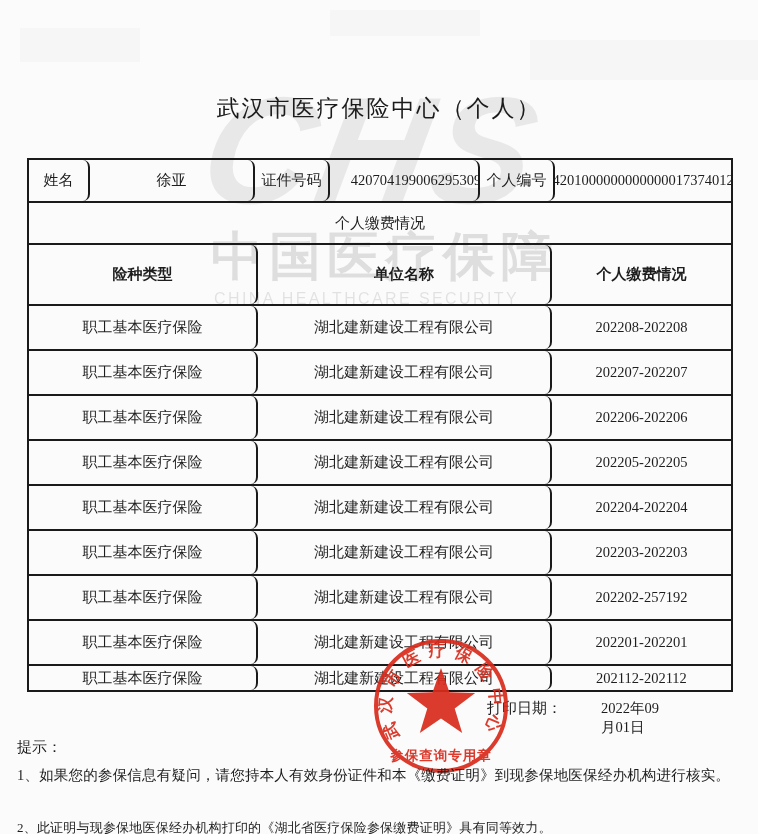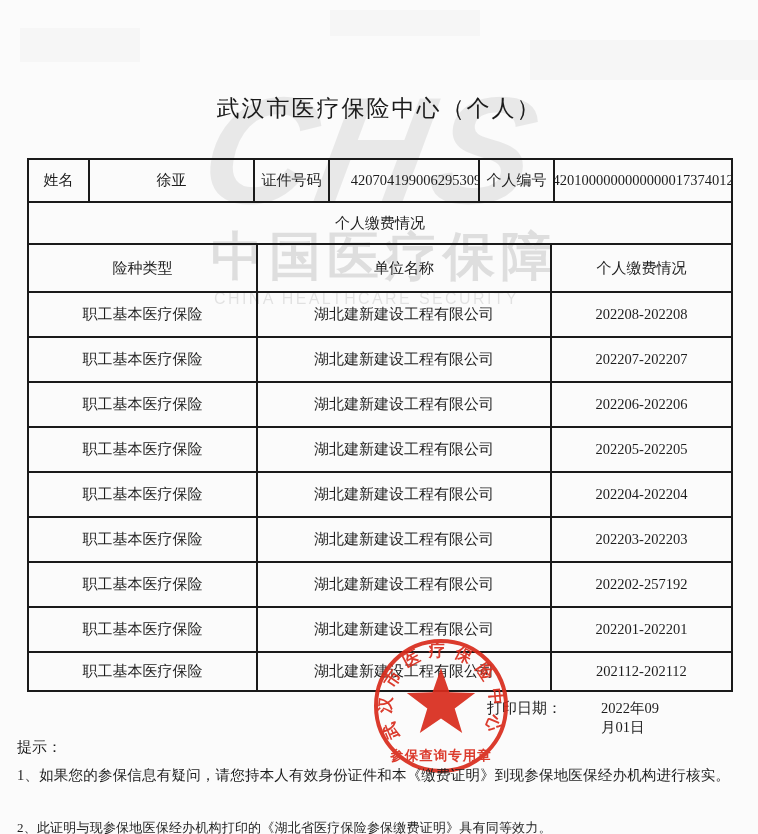--- a/index.html
+++ b/index.html
@@ -20,25 +20,25 @@
   
   .title{position:absolute;left:0;right:0;top:93px;text-align:center;
     font-size:23px;letter-spacing:2px;color:#1b1b1b;}
   
   .cert-table{position:absolute;left:27px;top:158px;width:706px;height:534px;
     border:2px solid #1a1a1a;box-sizing:border-box;display:flex;flex-direction:column;background:transparent;}
   .t-row{display:flex;flex-direction:row;box-sizing:border-box;border-bottom:2px solid #1a1a1a;}
   .t-row:last-child{border-bottom:none;flex:1;}
   .t-cell{box-sizing:border-box;border-right:2px solid #1a1a1a;display:flex;
     align-items:center;justify-content:center;font-size:15px;text-align:center;
-    overflow:hidden;white-space:nowrap;}
+    overflow:hidden;white-space:nowrap;border-radius:7px;}
   .t-cell:last-child{border-right:none;flex:1;}
   .r-info{height:43px;}
   .r-section{height:42px;}
-  .r-head{height:48px;}
+  .r-head{height:61px;font-weight:bold;}
   .r-data{height:45px;}
   .c-nl{flex:0 0 61px;}  .c-nv{flex:0 0 165px;}
   .c-il{flex:0 0 75px;}  .c-iv{flex:0 0 150px;padding-left:24px;}
   .c-pl{flex:0 0 75px;}
   .c1{flex:0 0 229px;}   .c2{flex:0 0 294px;}
   .num{font-size:14.5px;letter-spacing:0px;}
   
   .print-row{position:absolute;top:699px;left:0;width:664px;height:20px;font-size:15px;}
   .print-label{position:absolute;left:487px;}
   .print-value{position:absolute;left:601px;}

